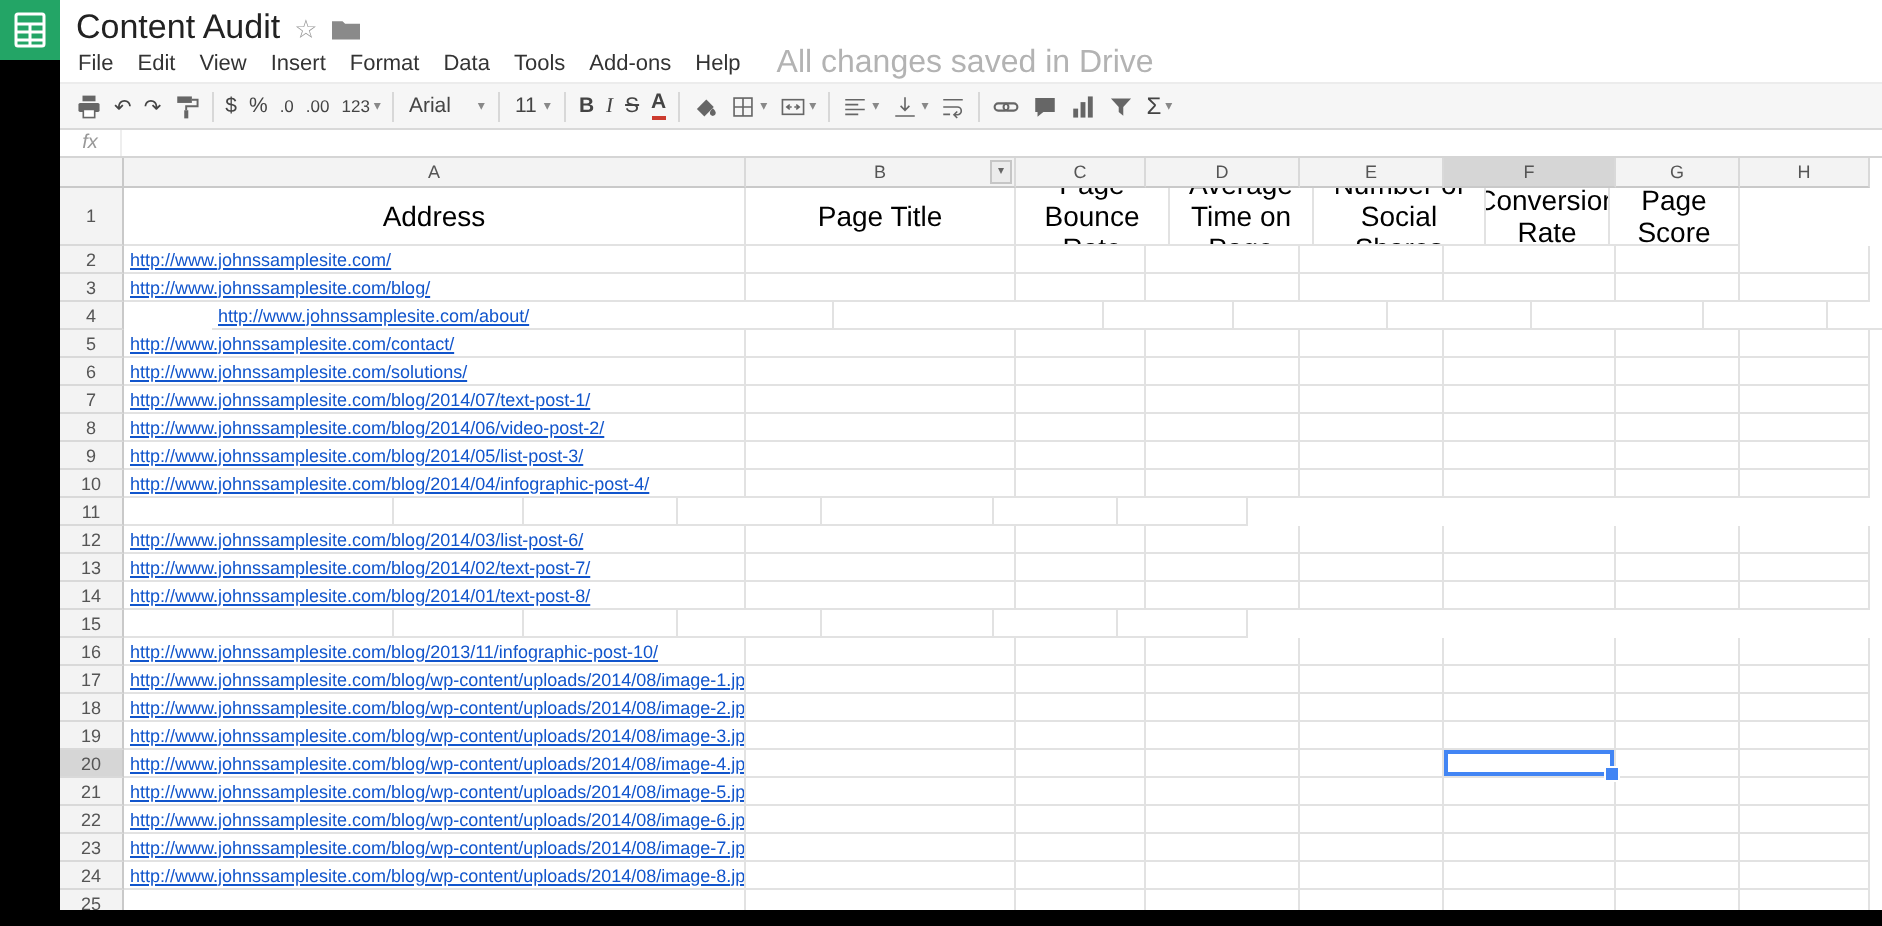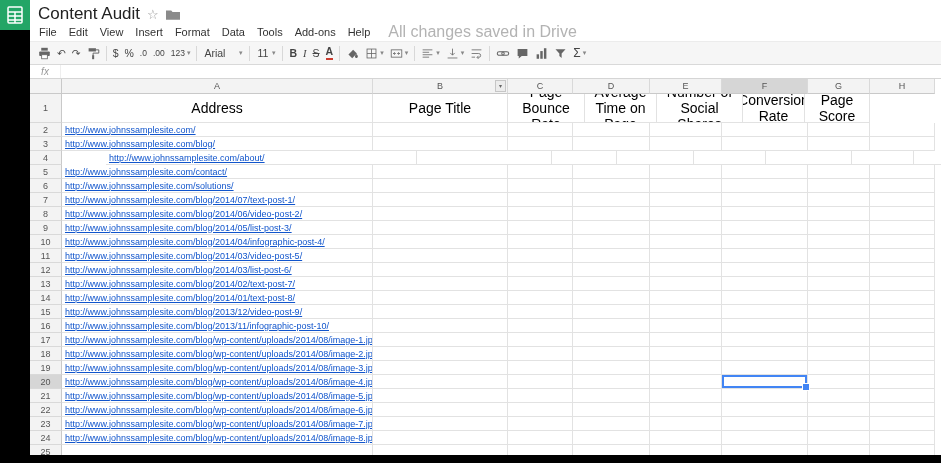--- a/index.html
+++ b/index.html
@@ -386,23 +386,20 @@
         <div class="cell" style="width: 135px;"></div>
         <div class="cell" style="width: 65px;"></div>
         <div class="cell" style="width: 77px;"></div>
         <div class="cell" style="width: 72px;"></div>
         <div class="cell" style="width: 86px;"></div>
         <div class="cell" style="width: 62px;"></div>
         <div class="cell" style="width: 65px;"></div>
       </div>
       <div class="grid-row">
         <div class="rowhead">11</div>
-        <div class="cell" style="width: 311px;">
-          <span class="cell-link">http://www.johnssamplesite.com/blog/2014/03/video-post-5/</span>
-        </div>
         <div class="cell" style="width: 135px;"></div>
         <div class="cell" style="width: 65px;"></div>
         <div class="cell" style="width: 77px;"></div>
         <div class="cell" style="width: 72px;"></div>
         <div class="cell" style="width: 86px;"></div>
         <div class="cell" style="width: 62px;"></div>
         <div class="cell" style="width: 65px;"></div>
       </div>
       <div class="grid-row">
         <div class="rowhead">12</div>
@@ -438,23 +435,20 @@
         <div class="cell" style="width: 135px;"></div>
         <div class="cell" style="width: 65px;"></div>
         <div class="cell" style="width: 77px;"></div>
         <div class="cell" style="width: 72px;"></div>
         <div class="cell" style="width: 86px;"></div>
         <div class="cell" style="width: 62px;"></div>
         <div class="cell" style="width: 65px;"></div>
       </div>
       <div class="grid-row">
         <div class="rowhead">15</div>
-        <div class="cell" style="width: 311px;">
-          <span class="cell-link">http://www.johnssamplesite.com/blog/2013/12/video-post-9/</span>
-        </div>
         <div class="cell" style="width: 135px;"></div>
         <div class="cell" style="width: 65px;"></div>
         <div class="cell" style="width: 77px;"></div>
         <div class="cell" style="width: 72px;"></div>
         <div class="cell" style="width: 86px;"></div>
         <div class="cell" style="width: 62px;"></div>
         <div class="cell" style="width: 65px;"></div>
       </div>
       <div class="grid-row">
         <div class="rowhead">16</div>

